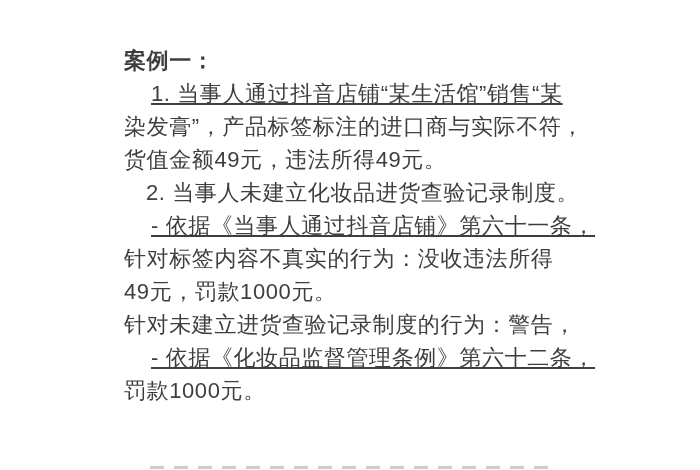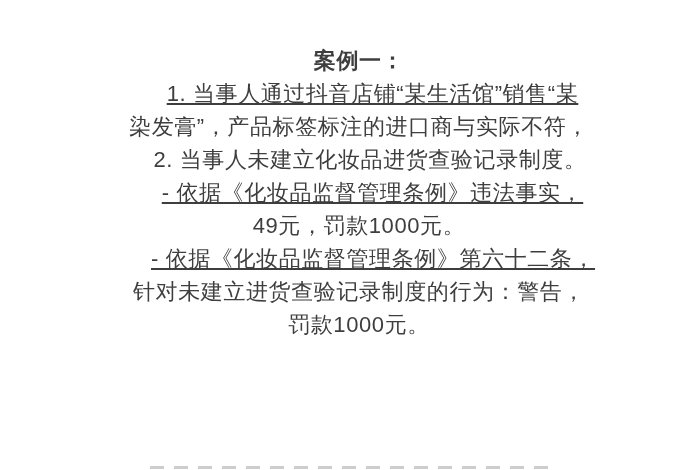--- a/index.html
+++ b/index.html
@@ -23,21 +23,20 @@
     top: 44px;
     width: 470px;
     font-size: 22px;
     line-height: 33px;
     letter-spacing: 0.6px;
   }
   .line {
     height: 33px;
     white-space: nowrap;
     font-weight: 400;
-    text-align: center;
   }
   .heading {
     font-weight: 700;
   }
   .indent {
     padding-left: 27px;
     text-decoration: underline;
   }
   .indent-sm {
     padding-left: 22px;
@@ -57,21 +56,23 @@
   }
 </style>
 </head>
 <body>
 
 <div class="page">
   <div class="textblock">
     <div class="line heading">案例一：</div>
     <div class="line indent">1. 当事人通过抖音店铺“某生活馆”销售“某</div>
     <div class="line">染发膏”，产品标签标注的进口商与实际不符，</div>
+    <div class="line">货值金额49元，违法所得49元。</div>
     <div class="line indent-sm">2. 当事人未建立化妆品进货查验记录制度。</div>
-    <div class="line indent">- 依据《化妆品监督管理条例》违法事实，</div>
+    <div class="line indent">- 依据《当事人通过抖音店铺》第六十一条，</div>
+    <div class="line">针对标签内容不真实的行为：没收违法所得</div>
     <div class="line">49元，罚款1000元。</div>
+    <div class="line">针对未建立进货查验记录制度的行为：警告，</div>
     <div class="line indent">- 依据《化妆品监督管理条例》第六十二条，</div>
-    <div class="line">针对未建立进货查验记录制度的行为：警告，</div>
     <div class="line">罚款1000元。</div>
   </div>
   <div class="clipped-line"></div>
 </div>
 
 </body></html>

